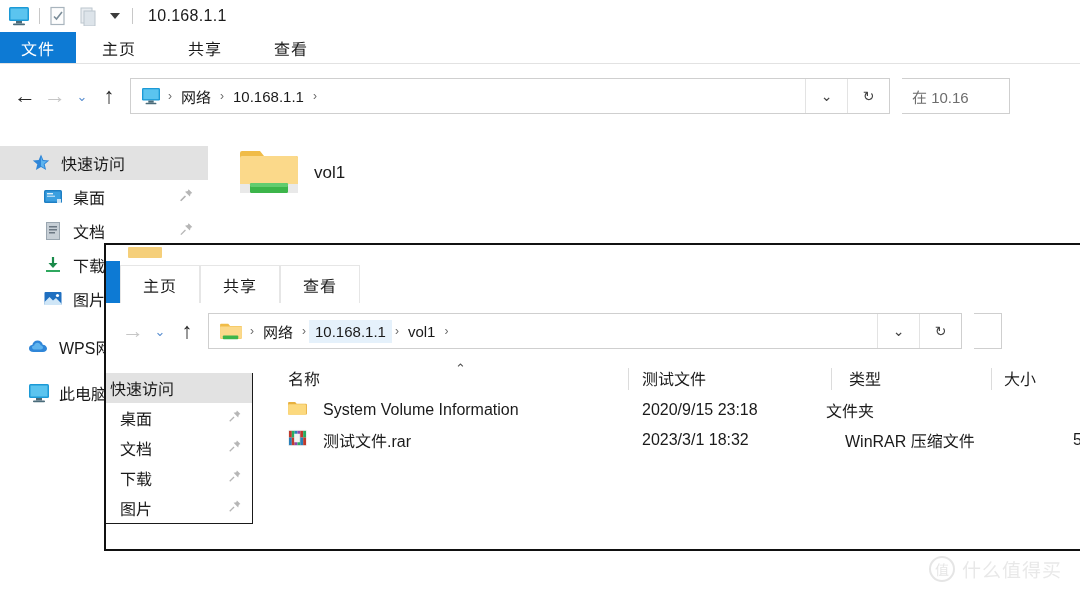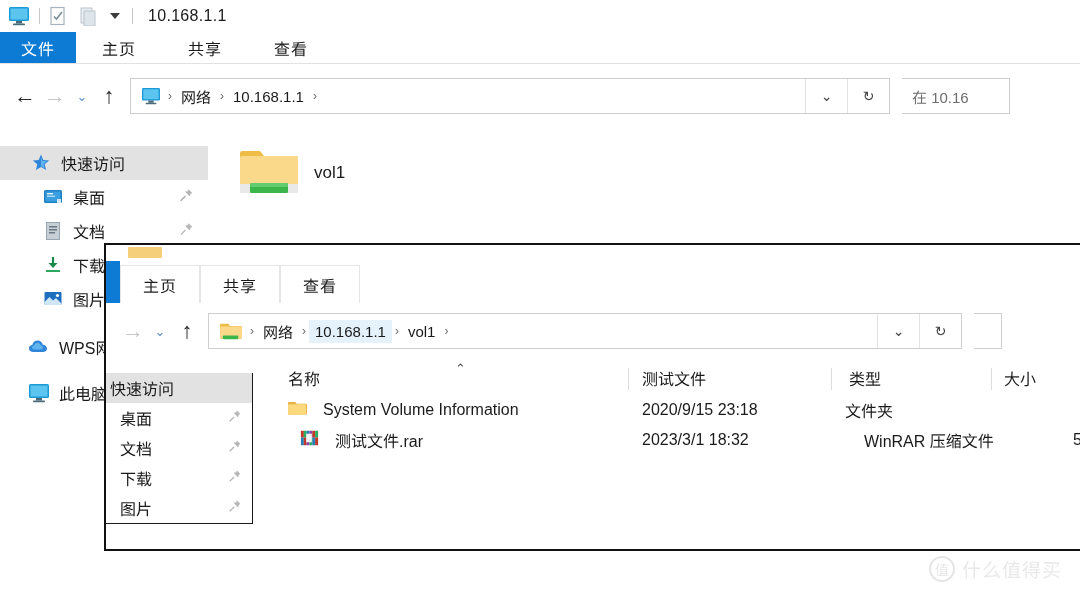--- a/index.html
+++ b/index.html
@@ -411,26 +411,26 @@
         <span class="fcell fname" style="left:8px">
           <span>
             <svg width="19" height="16" viewBox="0 0 20 17">
               <path d="M1 2 h6.5 l1.6 2 h9.9 a1 1 0 0 1 1 1 v9.5 a1 1 0 0 1 -1 1 H1 a1 1 0 0 1 -1 -1 V3 a1 1 0 0 1 1 -1 z" fill="#e7b03f"></path>
               <path d="M1 4.6 h17 a1 1 0 0 1 1 1 v9 a1 1 0 0 1 -1 1 H1 a1 1 0 0 1 -1 -1 v-9 a1 1 0 0 1 1 -1 z" fill="#fcd97e"></path>
             </svg>
           </span>
           <span>System Volume Information</span>
         </span>
         <span class="fcell" style="left:362px">2020/9/15 23:18</span>
-        <span class="fcell" style="left:565px">文件夹</span>
+        <span class="fcell" style="left:546px">文件夹</span>
         <span class="fcell" style="left:724px"></span>
       </div>
 
       <div class="frow" style="margin-top:4px">
-        <span class="fcell fname" style="left:20px">
+        <span class="fcell fname" style="left:8px">
           <span>
             <svg width="19" height="18" viewBox="0 0 20 19">
               <rect x="0.5" y="1" width="19" height="17" fill="#e8e8e8"></rect>
               <rect x="1" y="2" width="3" height="7" fill="#c0392b"></rect>
               <rect x="4" y="2" width="3" height="7" fill="#27ae60"></rect>
               <rect x="7" y="2" width="3" height="7" fill="#2980b9"></rect>
               <rect x="10" y="2" width="3" height="7" fill="#8e44ad"></rect>
               <rect x="13" y="2" width="3" height="7" fill="#c0392b"></rect>
               <rect x="16" y="2" width="3" height="7" fill="#27ae60"></rect>
               <rect x="1" y="9" width="3" height="8" fill="#2980b9"></rect>
@@ -438,21 +438,21 @@
               <rect x="7" y="9" width="3" height="8" fill="#8e44ad"></rect>
               <rect x="10" y="9" width="3" height="8" fill="#27ae60"></rect>
               <rect x="13" y="9" width="3" height="8" fill="#2980b9"></rect>
               <rect x="16" y="9" width="3" height="8" fill="#c0392b"></rect>
               <rect x="6.5" y="5" width="6" height="9" fill="#f2f2f2"></rect>
             </svg>
           </span>
           <span>测试文件.rar</span>
         </span>
         <span class="fcell" style="left:362px">2023/3/1 18:32</span>
-        <span class="fcell" style="left:584px">WinRAR 压缩文件</span>
+        <span class="fcell" style="left:565px">WinRAR 压缩文件</span>
         <span class="fcell" style="left:724px; width:118px; text-align:right">54,930</span>
       </div>
     </div>
 
     <div class="fg-nav">
       <div class="fg-nav-head">快速访问</div>
 
       <div class="fg-nav-item">
         <span>桌面</span>
         <span class="pin">

